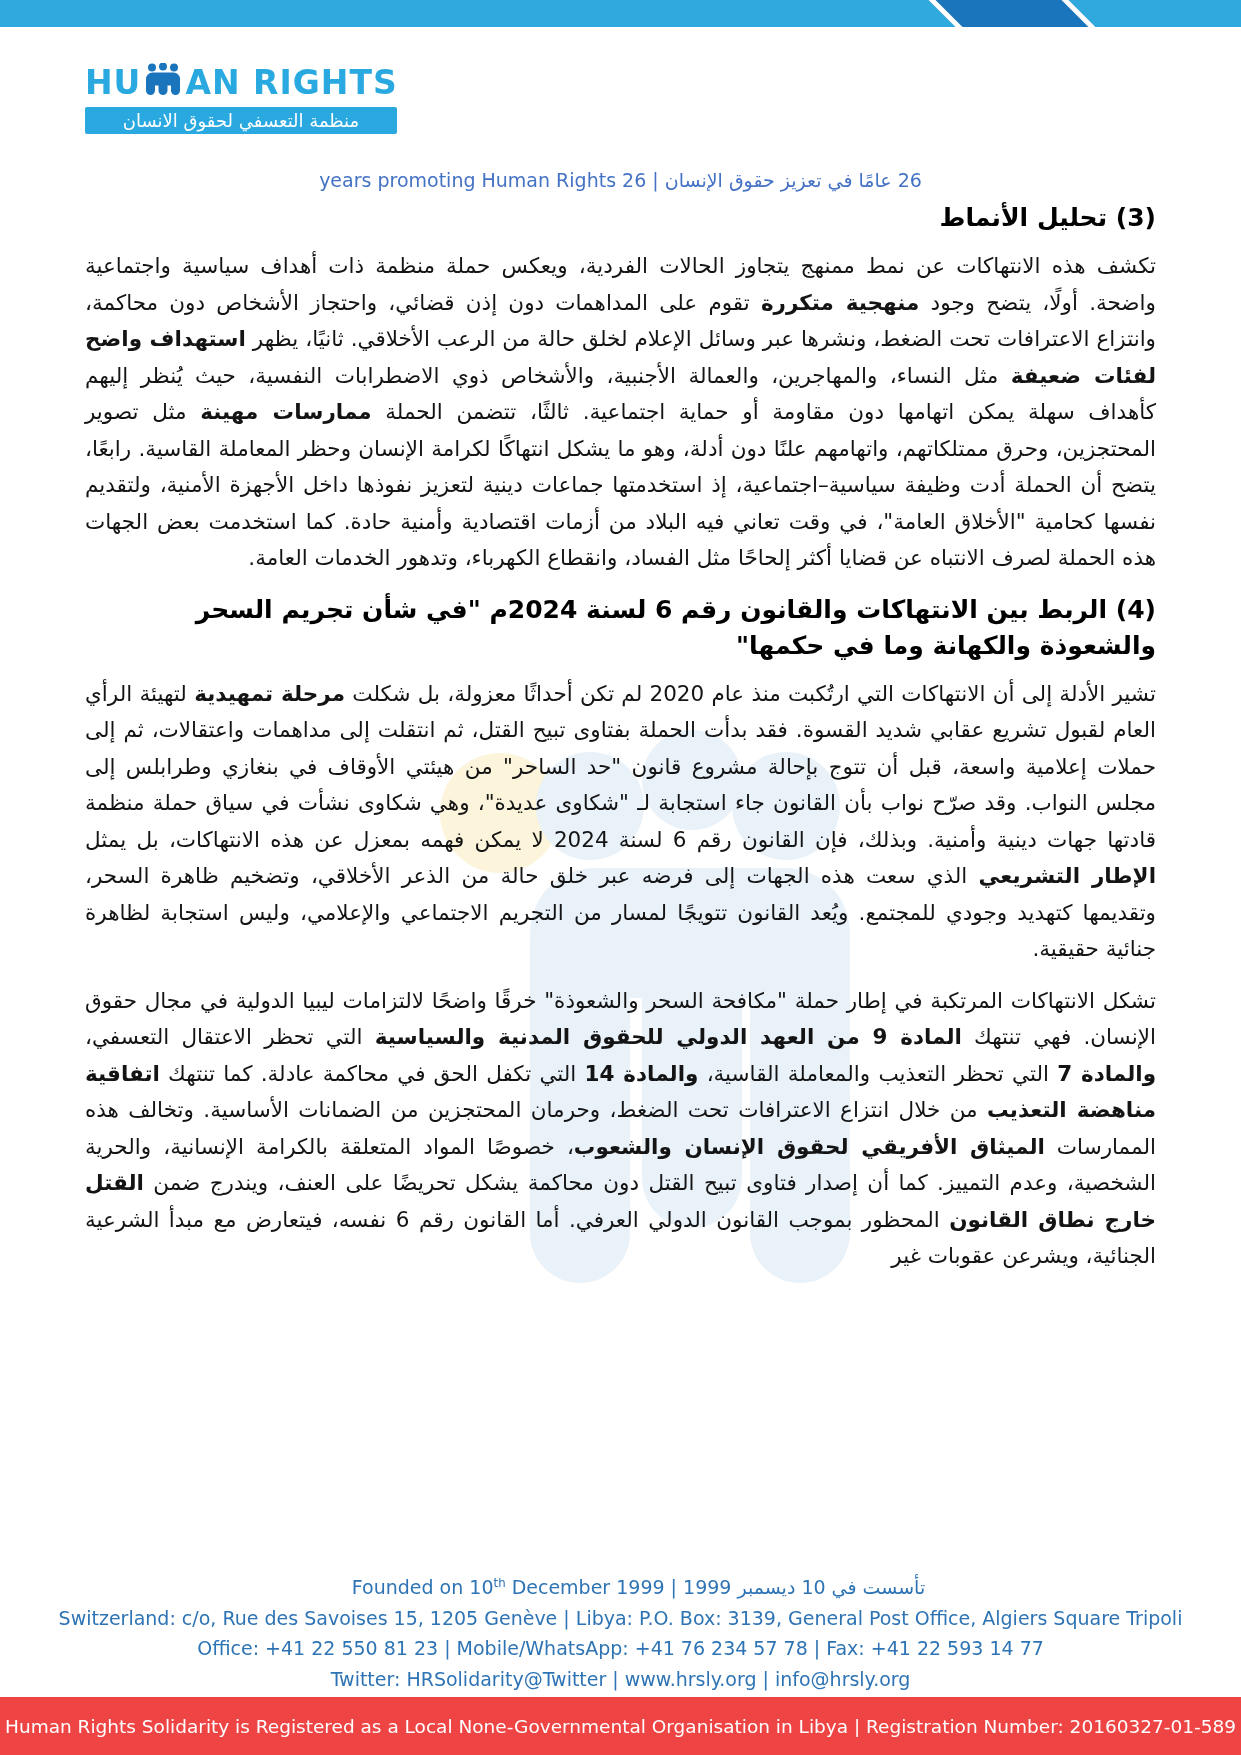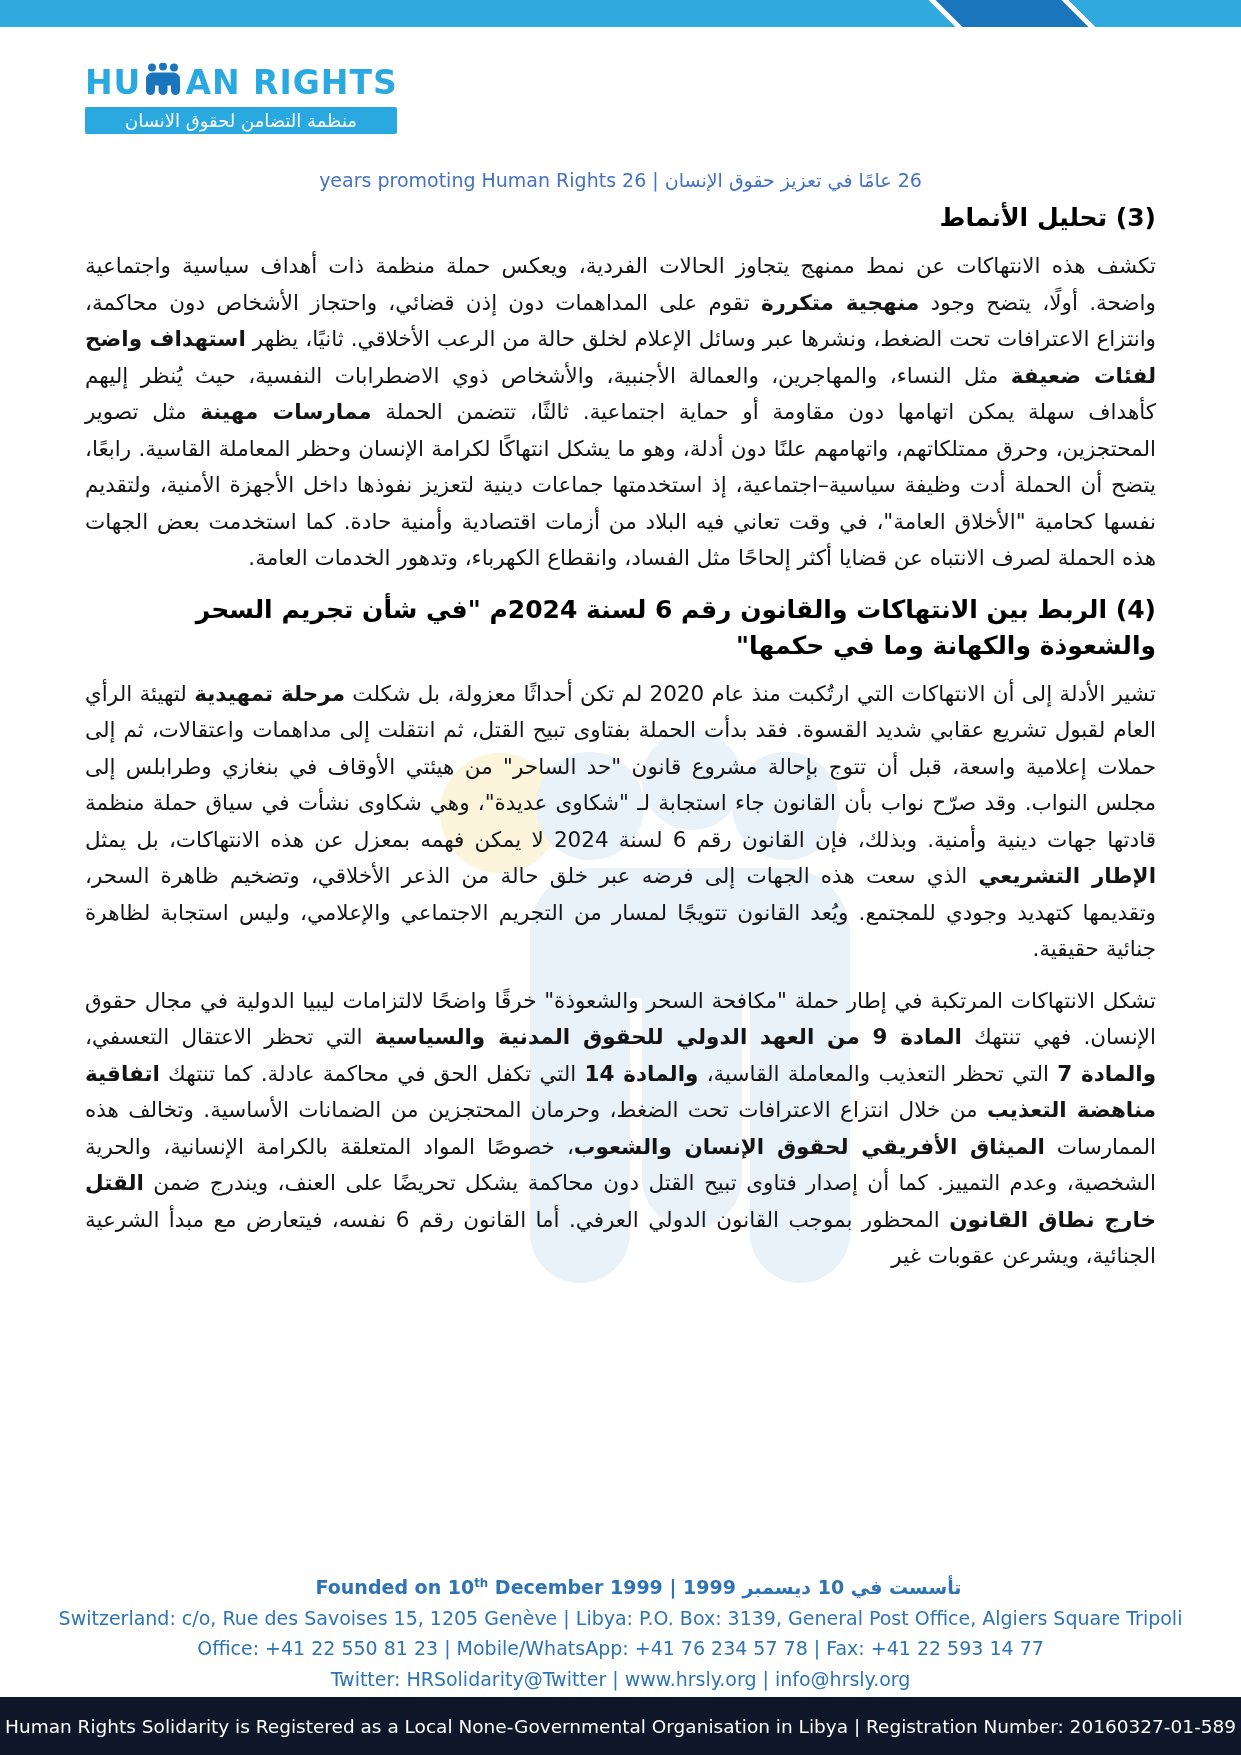--- a/index.html
+++ b/index.html
@@ -20,23 +20,23 @@
   .watermark{position:absolute;left:430px;top:728px;z-index:1;}
   
   .content{position:absolute;left:85px;top:168px;width:1071px;direction:rtl;z-index:2;}
   .tagline{text-align:center;direction:rtl;color:#4472C4;font-weight:normal;font-size:19px;line-height:24px;margin:0 0 4px 0;}
   h2.sec{font-size:25px;line-height:36px;font-weight:bold;color:#000;margin:8px 0 12px 0;text-align:right;}
   p.body{font-size:21.5px;line-height:36.5px;margin:0 0 15px 0;text-align:justify;color:#141414;}
   p.body .b{font-weight:bold;}
   
   .footer{position:absolute;left:0;top:1568px;width:100%;text-align:center;color:#2E74B5;
           font-size:19px;line-height:30.5px;z-index:2;}
-  .footer .founded{font-weight:bold;padding-left:36px;}
+  .footer .founded{font-weight:normal;padding-left:36px;}
   .footer sup{font-size:0.62em;}
-  .bottombar{position:absolute;left:0;bottom:0;width:100%;height:58px;background:#0f172a;color:#ffffff;
+  .bottombar{position:absolute;left:0;bottom:0;width:100%;height:58px;background:#ef4444;color:#ffffff;
              display:flex;align-items:center;justify-content:center;font-size:18.5px;z-index:4;}
 </style>
 </head>
 <body>
 
 <div class="page">
 
   <div class="topbar">
     <div class="topbar-accent"></div>
   </div>
@@ -52,21 +52,21 @@
               <circle cx="31" cy="4.5" r="4"></circle>
             <rect x="3" y="9.5" width="34" height="13" rx="6.5"></rect>
             <rect x="3" y="13" width="9" height="19" rx="4.5"></rect>
             <rect x="15.5" y="13" width="9" height="19" rx="4.5"></rect>
             <rect x="28" y="13" width="9" height="19" rx="4.5"></rect>
           </g>
         </svg>
       </span>
       <span>AN RIGHTS</span>
     </div>
-    <div class="logo-banner">منظمة التضامن لحقوق الانسان</div>
+    <div class="logo-banner">منظمة التعسفي لحقوق الانسان</div>
   </header>
 
   <div class="watermark">
     <svg viewBox="0 0 440 560" width="440" height="560" aria-hidden="true">
       <circle cx="70" cy="85" r="60" fill="#FCF5DC"></circle>
       <g fill="#E9F1F9">
         <circle cx="160" cy="78" r="54"></circle>
           <circle cx="262" cy="52" r="50"></circle>
           <circle cx="356" cy="78" r="54"></circle>
         <rect x="100" y="140" width="320" height="130" rx="65"></rect>

